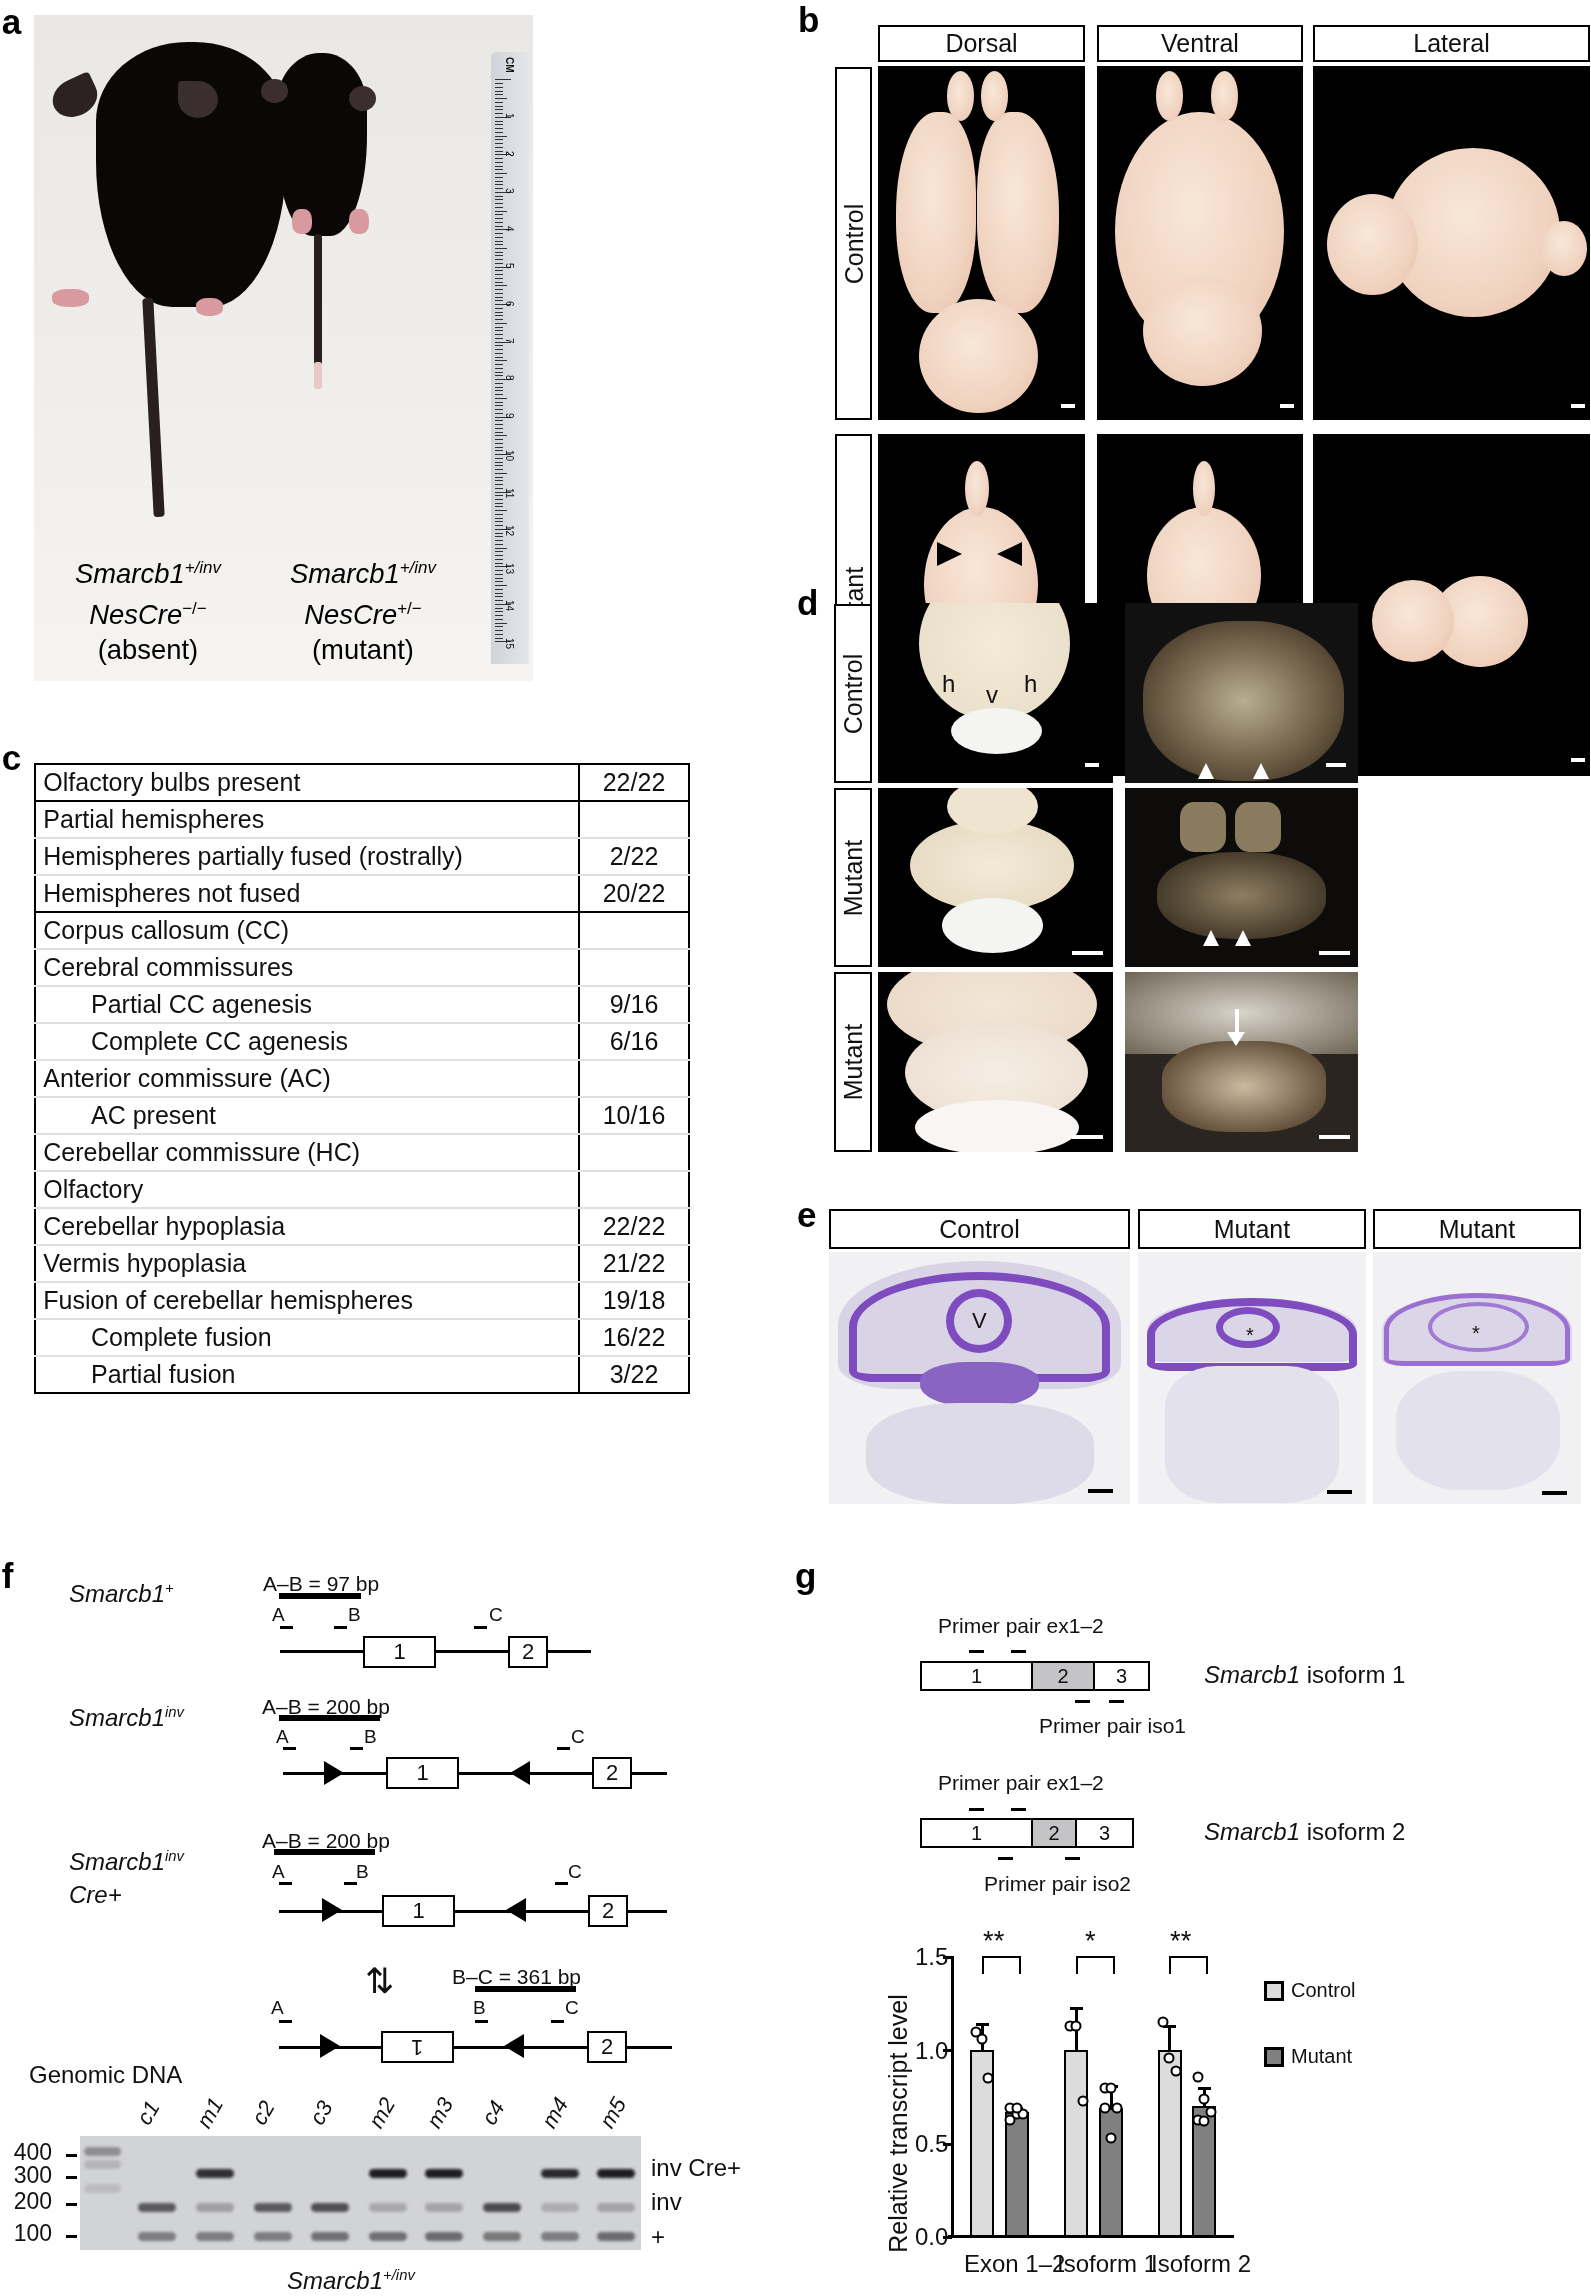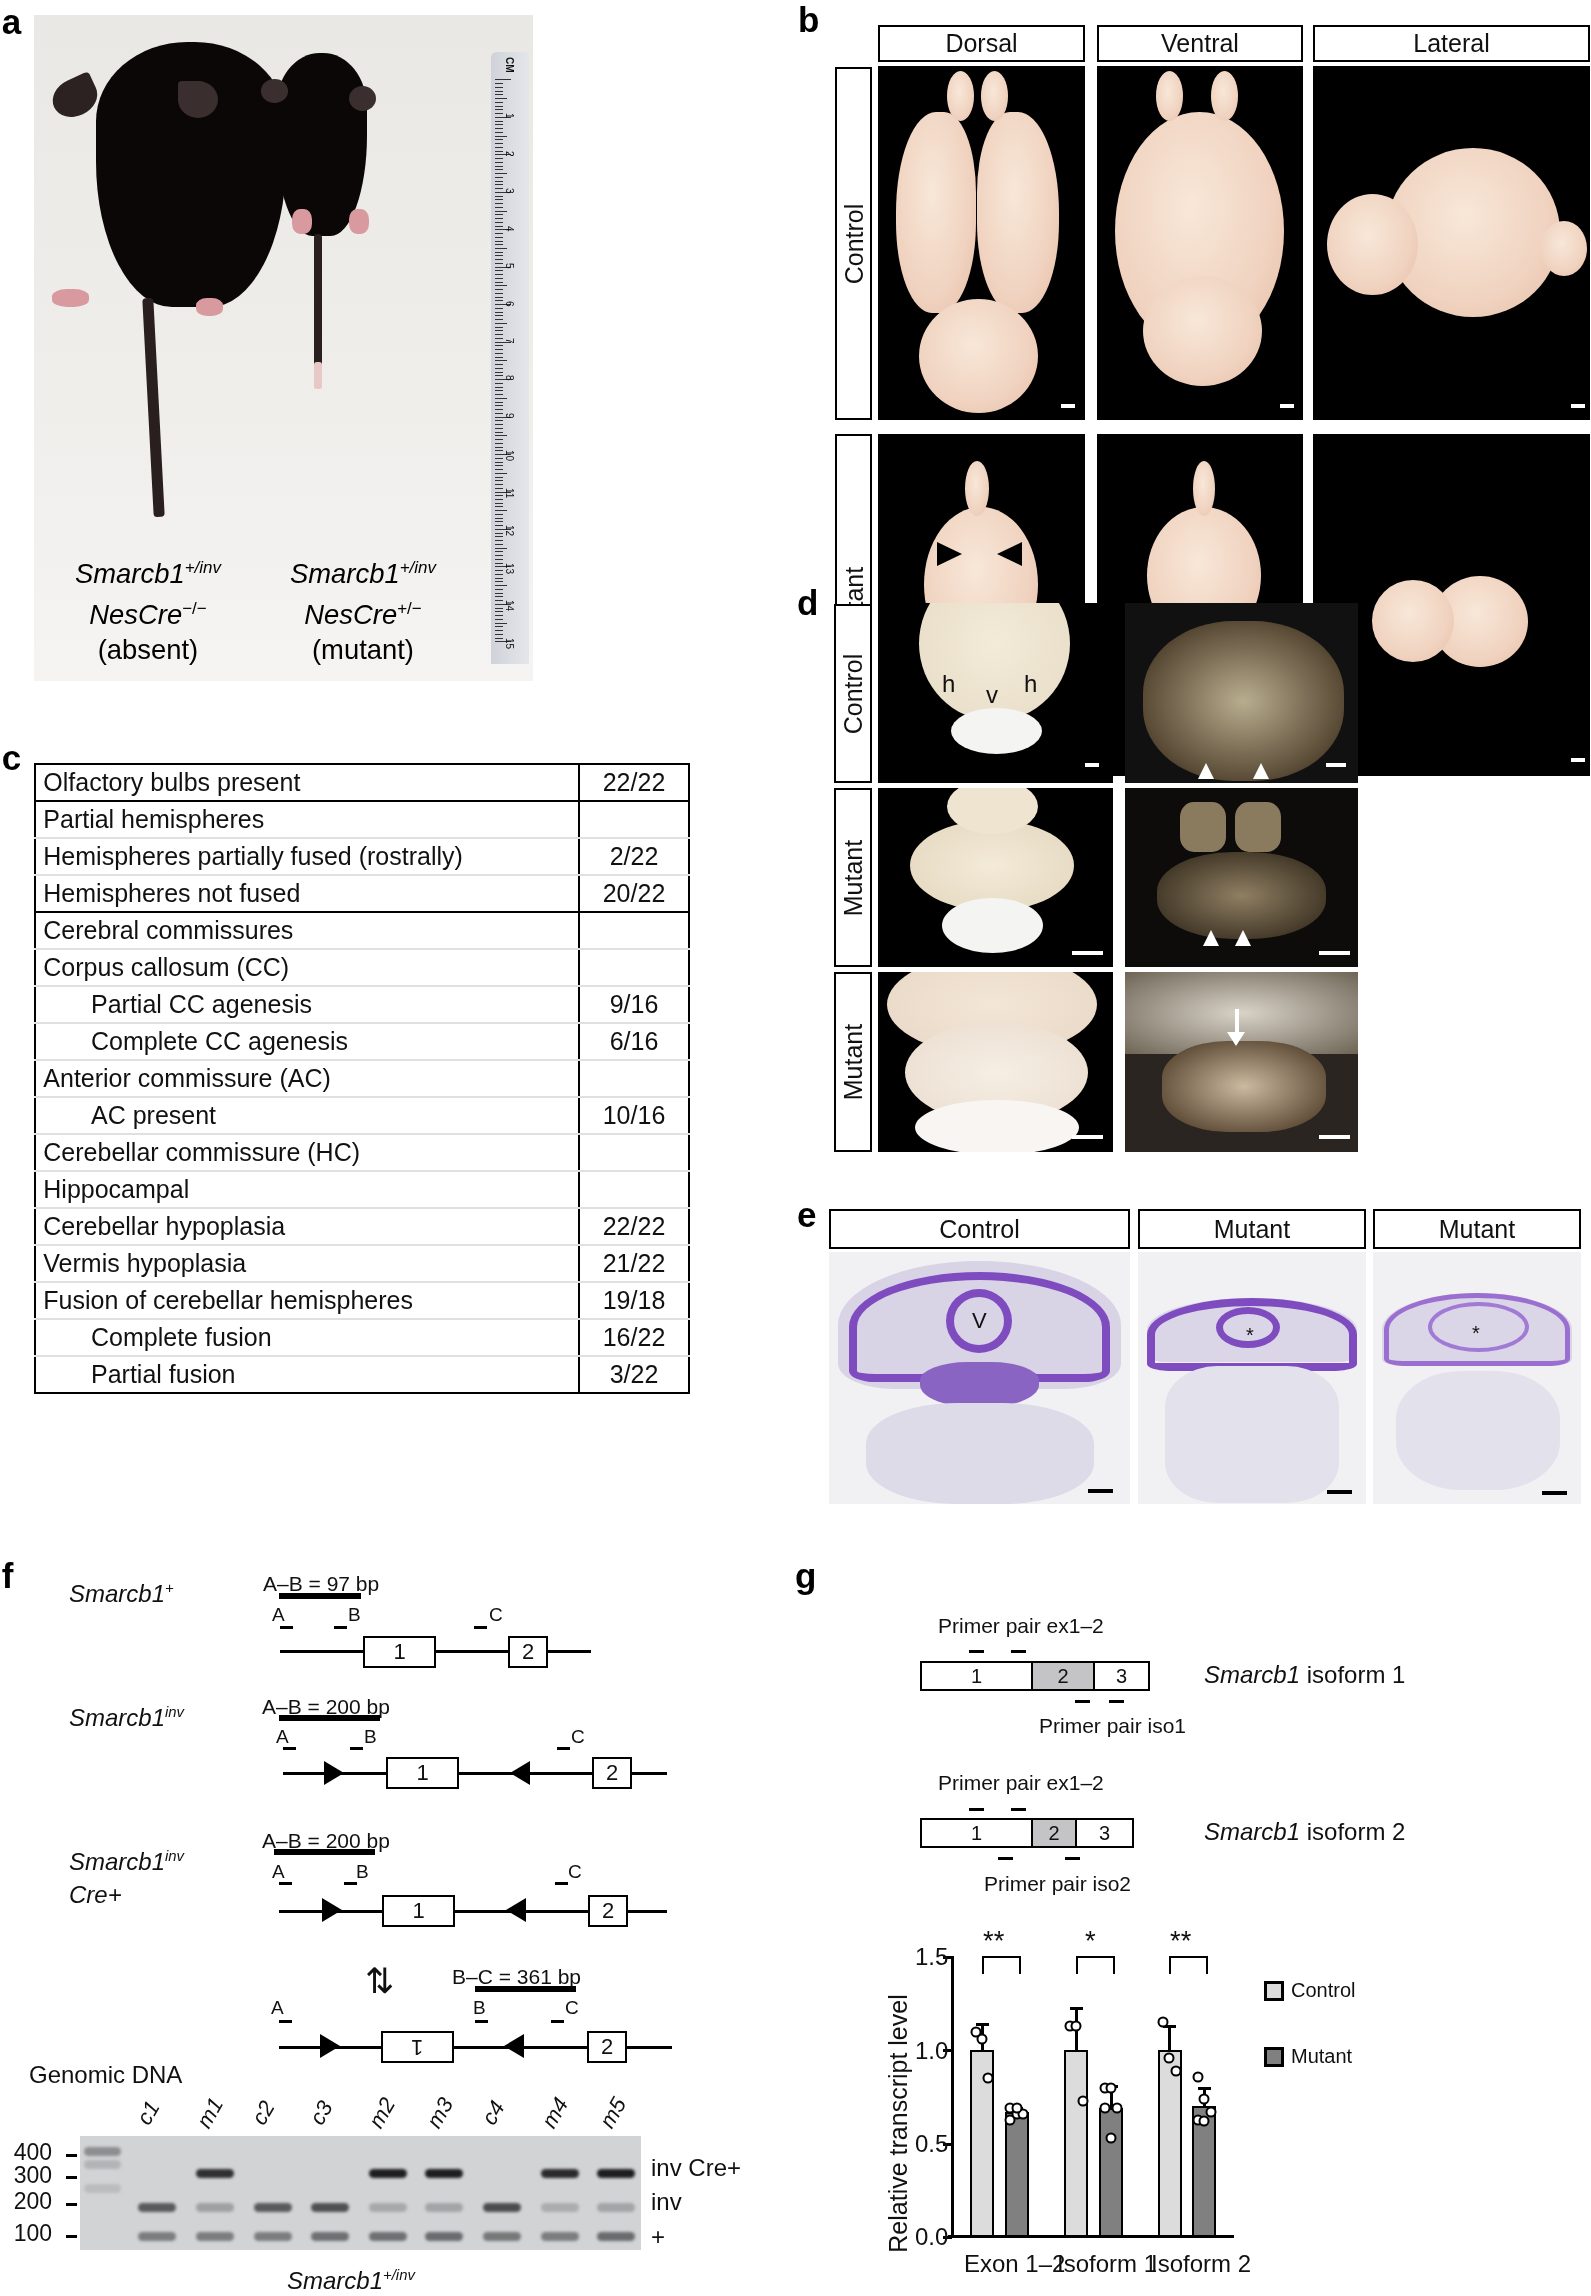--- a/index.html
+++ b/index.html
@@ -325,49 +325,49 @@
       </tr>
     <tr>
         <td>Hemispheres partially fused (rostrally)</td>
         <td class="val">2/22</td>
       </tr>
     <tr class="sec-end">
         <td>Hemispheres not fused</td>
         <td class="val">20/22</td>
       </tr>
     <tr>
+        <td>Corpus callosum (CC)</td>
+        <td class="val"></td>
+      </tr>
+    <tr>
         <td>Cerebral commissures</td>
         <td class="val"></td>
       </tr>
     <tr>
-        <td>Corpus callosum (CC)</td>
-        <td class="val"></td>
-      </tr>
-    <tr>
         <td class="ind">Partial CC agenesis</td>
         <td class="val">9/16</td>
       </tr>
     <tr>
         <td class="ind">Complete CC agenesis</td>
         <td class="val">6/16</td>
       </tr>
     <tr>
         <td>Anterior commissure (AC)</td>
         <td class="val"></td>
       </tr>
     <tr>
         <td class="ind">AC present</td>
         <td class="val">10/16</td>
       </tr>
     <tr>
         <td>Cerebellar commissure (HC)</td>
         <td class="val"></td>
       </tr>
     <tr>
-        <td>Hippocampal</td>
+        <td>Olfactory</td>
         <td class="val"></td>
       </tr>
     <tr>
         <td>Cerebellar hypoplasia</td>
         <td class="val">22/22</td>
       </tr>
     <tr>
         <td>Vermis hypoplasia</td>
         <td class="val">21/22</td>
       </tr>

